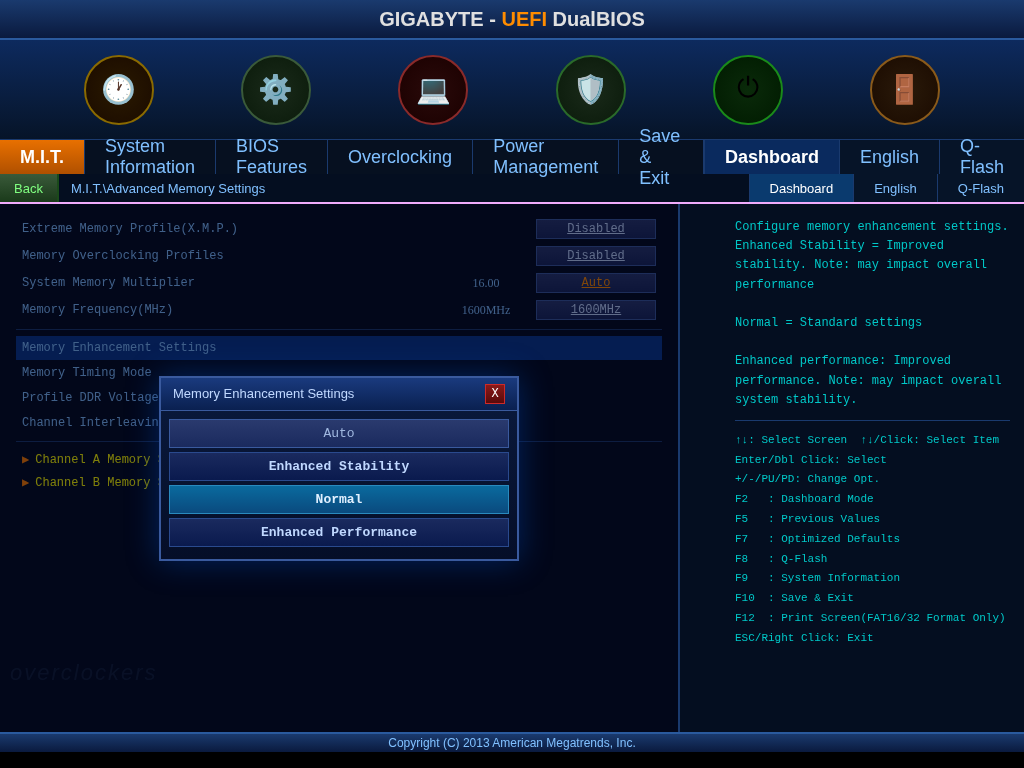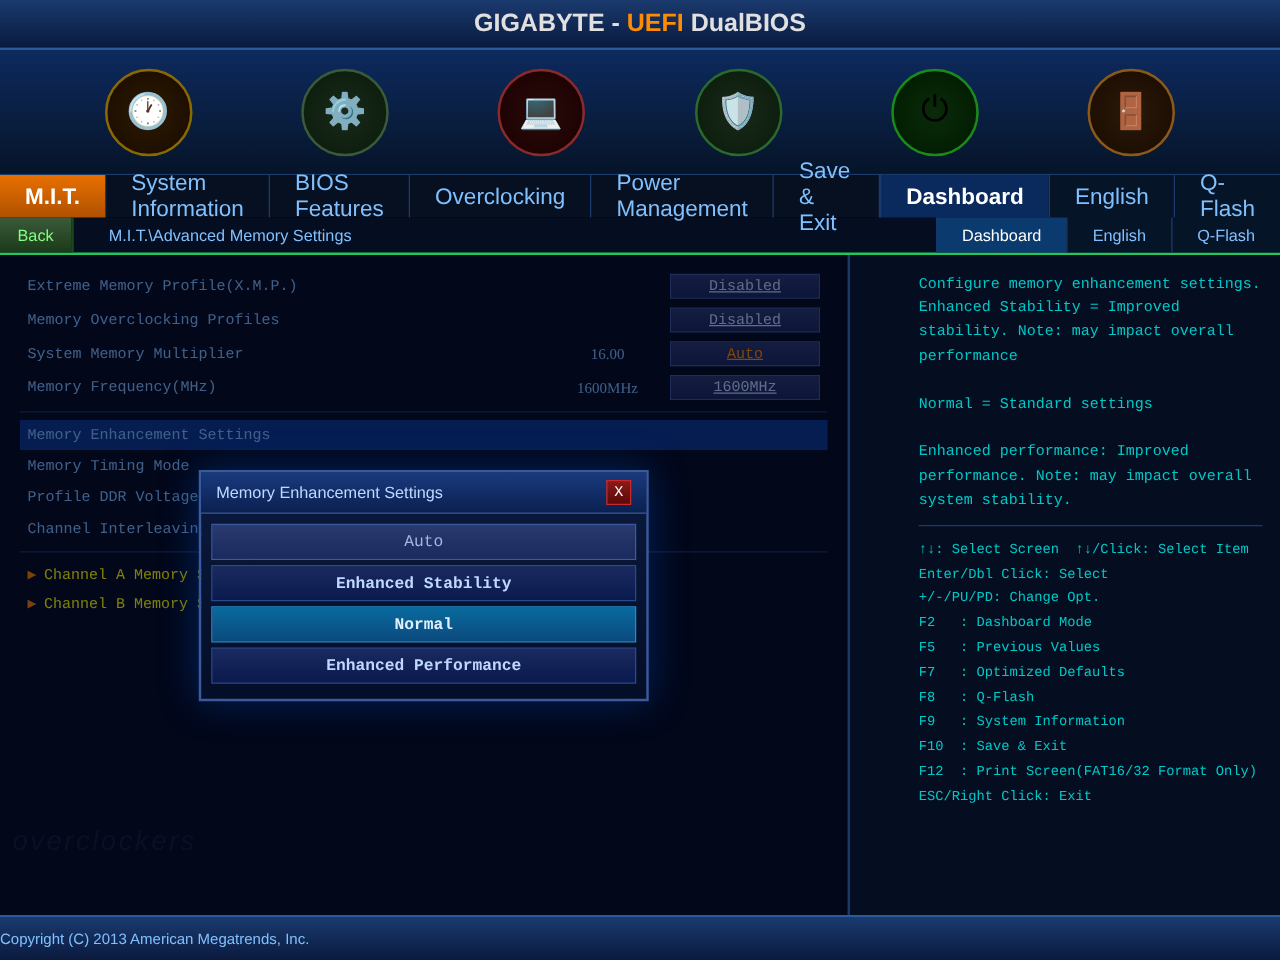--- a/index.html
+++ b/index.html
@@ -101,39 +101,39 @@
       background: #0a2a5e;
       color: #fff;
     }
 
     
     .breadcrumb-row {
       display: flex;
       height: 30px;
       background: #040e20;
       align-items: center;
-      border-bottom: 2px solid #22c55e;
+      border-bottom: 2px solid #f0abfc;
     }
     .back-btn {
       background: linear-gradient(180deg, #3a5a3a, #1a3a1a);
       color: #80ff80;
       padding: 4px 14px;
       font-size: 13px;
       font-family: Arial, sans-serif;
       cursor: pointer;
       height: 100%;
       display: flex;
       align-items: center;
       border-right: 2px solid #1a4a1a;
     }
     .breadcrumb-text {
       color: #80c0ff;
       font-size: 13px;
       font-family: Arial, sans-serif;
-      padding-left: 28px;
+      padding-left: 12px;
     }
     .breadcrumb-right {
       margin-left: auto;
       display: flex;
       height: 100%;
     }
     .breadcrumb-btn {
       padding: 0 20px;
       display: flex;
       align-items: center;
@@ -238,25 +238,25 @@
     }
     .keys-text {
       color: #00c8c8;
       font-size: 11px;
       font-family: 'Courier New', monospace;
       line-height: 1.8;
     }
 
     
     .footer {
-      height: 36px;
+      height: 20px;
       background: linear-gradient(180deg, #1a3a6e, #0a1a3e);
       display: flex;
       align-items: center;
-      justify-content: flex-start;
+      justify-content: center;
       border-top: 2px solid #2a5a9e;
     }
     .footer-text {
       color: #80c0ff;
       font-size: 12px;
       font-family: Arial, sans-serif;
     }
 
     
     .modal-overlay {

